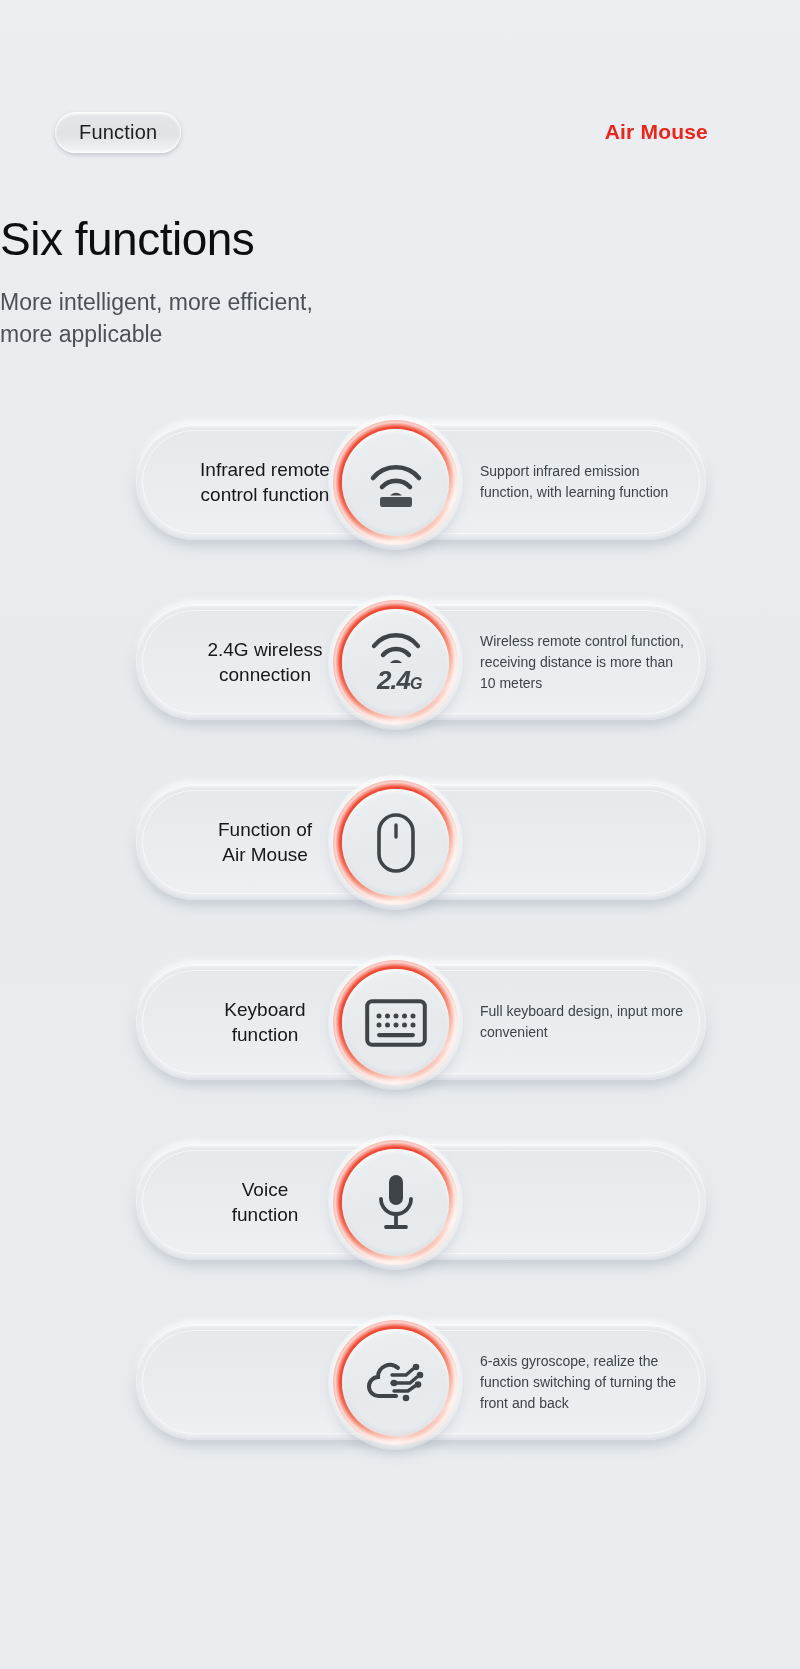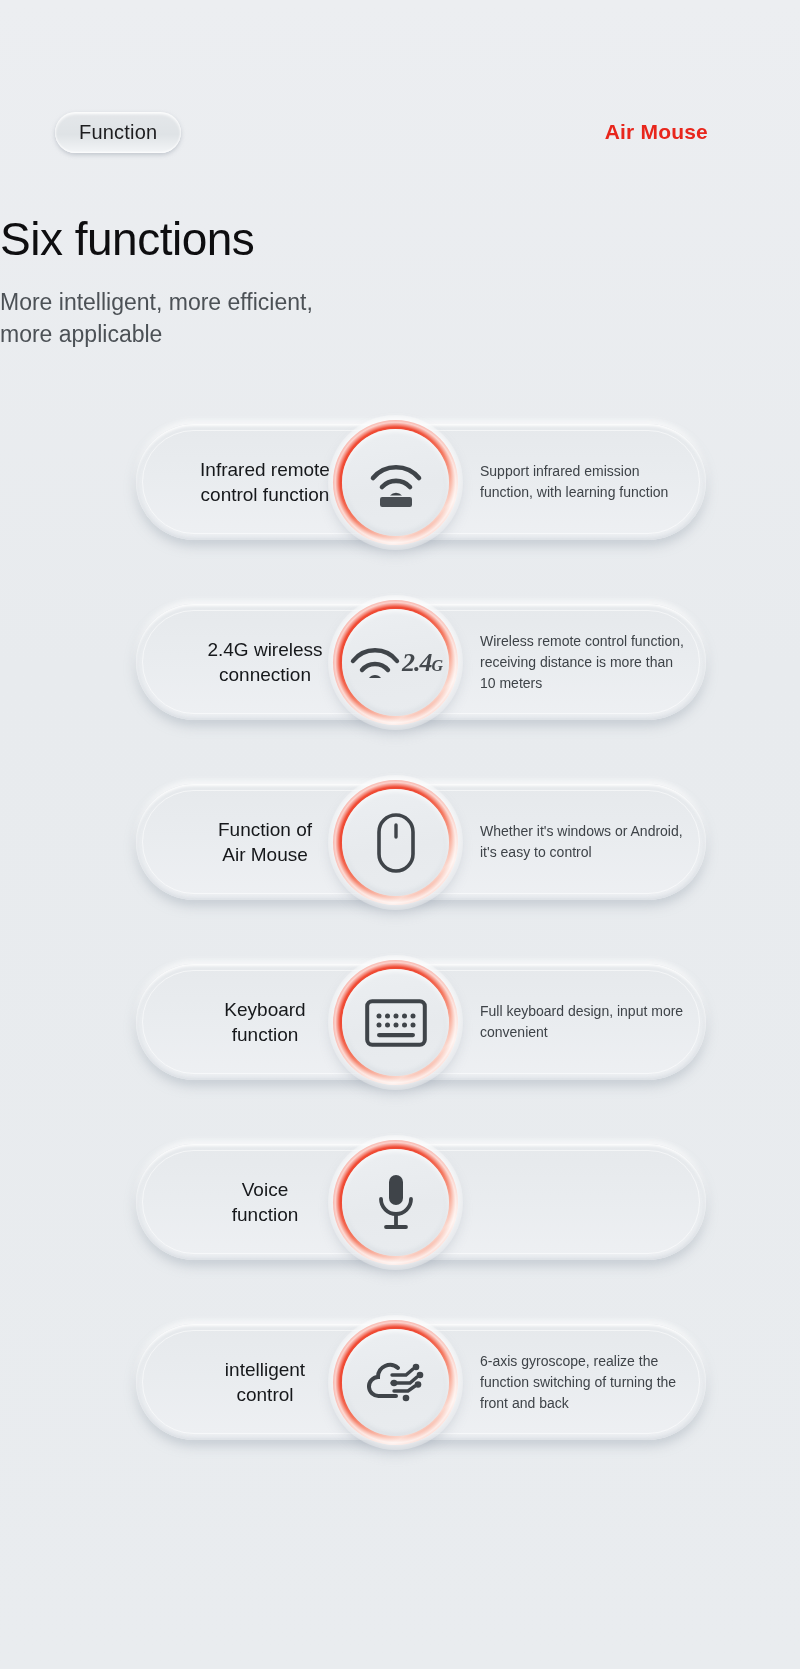--- a/index.html
+++ b/index.html
@@ -188,25 +188,24 @@
     display: flex;
     align-items: center;
     justify-content: center;
     flex-direction: column;
     box-shadow: inset 0 2px 5px rgba(255,255,255,0.9),
                 inset 0 -2px 5px rgba(170,180,190,0.30);
   }
 
   .icon-wrap {
     display: flex;
-    flex-direction: row;
-    align-items: flex-start;
+    flex-direction: column;
+    align-items: flex-end;
     justify-content: center;
     line-height: 0;
-    font-family: Liberation Serif, serif;
   }
 
   .g-label {
     font-size: 26px;
     font-weight: 700;
     color: #44494e;
     letter-spacing: -1px;
     font-style: italic;
     line-height: 1;
     margin-top: 3px;
@@ -283,21 +282,20 @@
         </div>
       </div>
     </div>
 
     <div class="feature-row">
       <div class="pill">
         <div class="pill-title">
           <div>Function of</div>
           <div>Air Mouse</div>
         </div>
-        <div class="pill-desc">Whether it's windows or Android, it's easy to control</div>
       </div>
       <div class="medallion">
         <div class="medallion-inner">
           <span class="icon-wrap">
             <svg width="42" height="62" viewBox="0 0 42 62">
               <rect x="4" y="3" width="34" height="56" rx="17" ry="17" fill="none" stroke="#3f4449" stroke-width="3.6"></rect>
               <line x1="21" y1="13" x2="21" y2="25" stroke="#3f4449" stroke-width="3.4" stroke-linecap="round"></line>
             </svg>
           </span>
         </div>
@@ -352,24 +350,20 @@
               <line x1="22" y1="42" x2="22" y2="54" stroke="#3f4449" stroke-width="3.8" stroke-linecap="round"></line>
               <line x1="12" y1="55" x2="32" y2="55" stroke="#3f4449" stroke-width="3.8" stroke-linecap="round"></line>
             </svg>
           </span>
         </div>
       </div>
     </div>
 
     <div class="feature-row">
       <div class="pill">
-        <div class="pill-title">
-          <div>intelligent</div>
-          <div>control</div>
-        </div>
         <div class="pill-desc">6-axis gyroscope, realize the function switching of turning the front and back</div>
       </div>
       <div class="medallion">
         <div class="medallion-inner">
           <span class="icon-wrap">
             <svg width="64" height="50" viewBox="0 0 64 50">
               <path d="M34 10 A12 12 0 0 0 14 19 A9.5 9.5 0 0 0 15 38 L32 38" fill="none" stroke="#3f4449" stroke-width="4" stroke-linecap="round"></path>
               <g fill="none" stroke="#3f4449" stroke-width="3.4" stroke-linecap="round">
                 <path d="M28 17 L42 17 L49 11"></path>
                 <path d="M28 25 L46 25 L53 19"></path>

